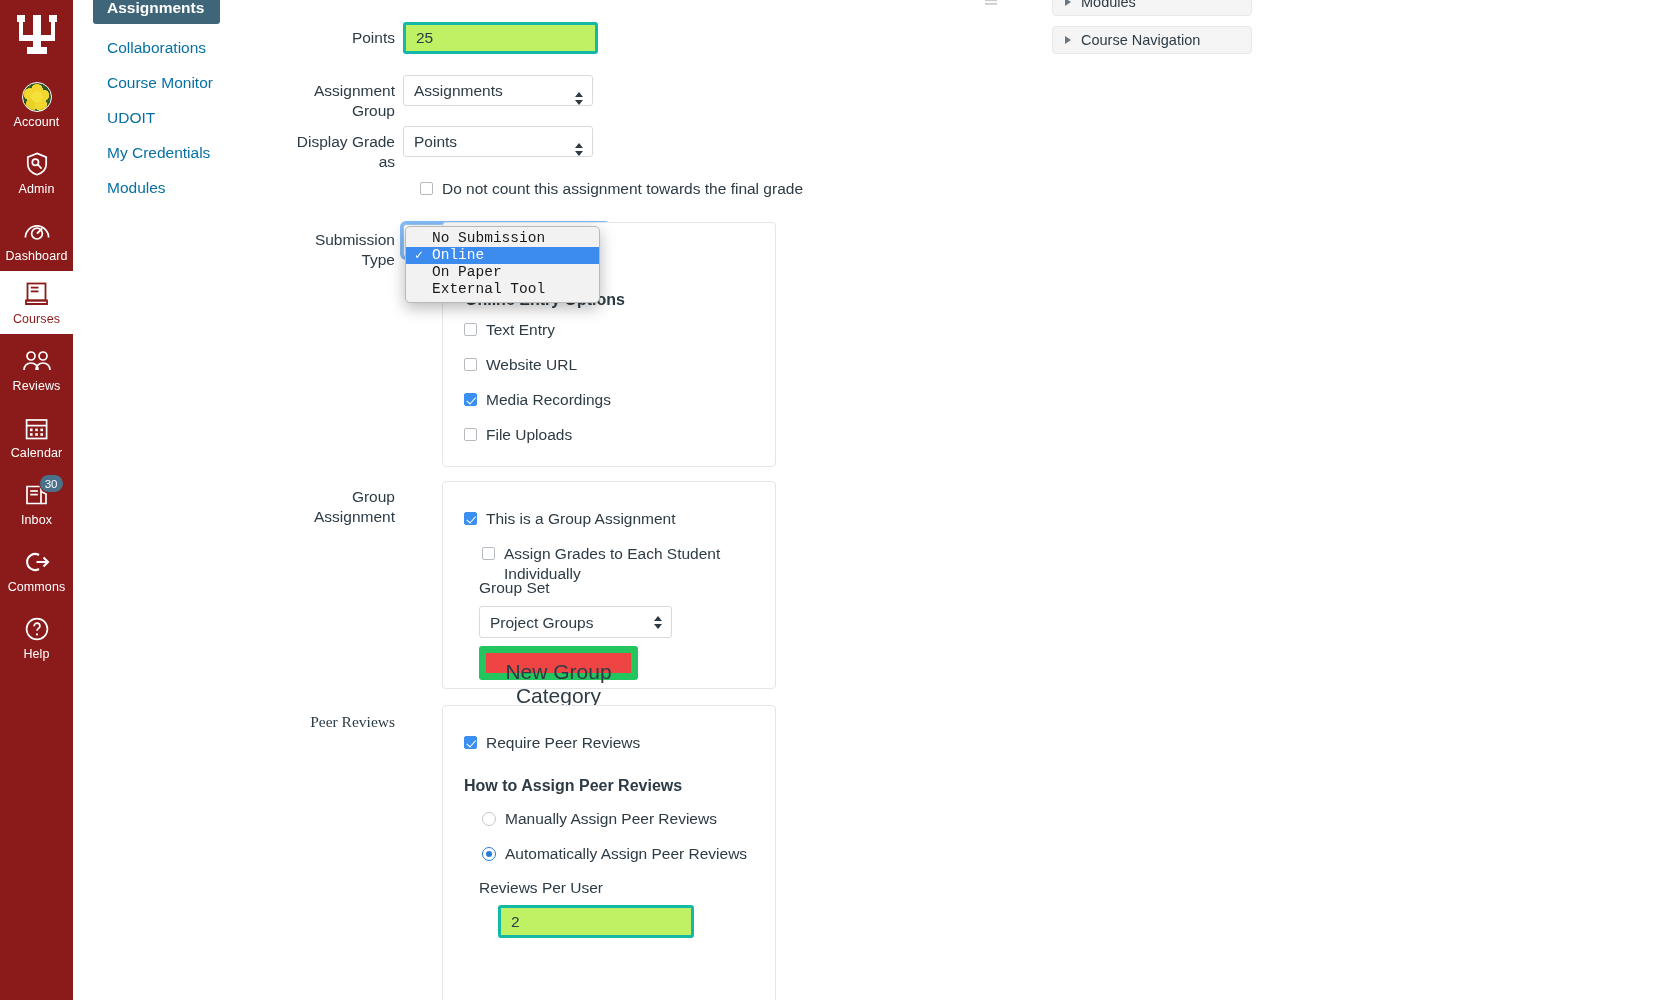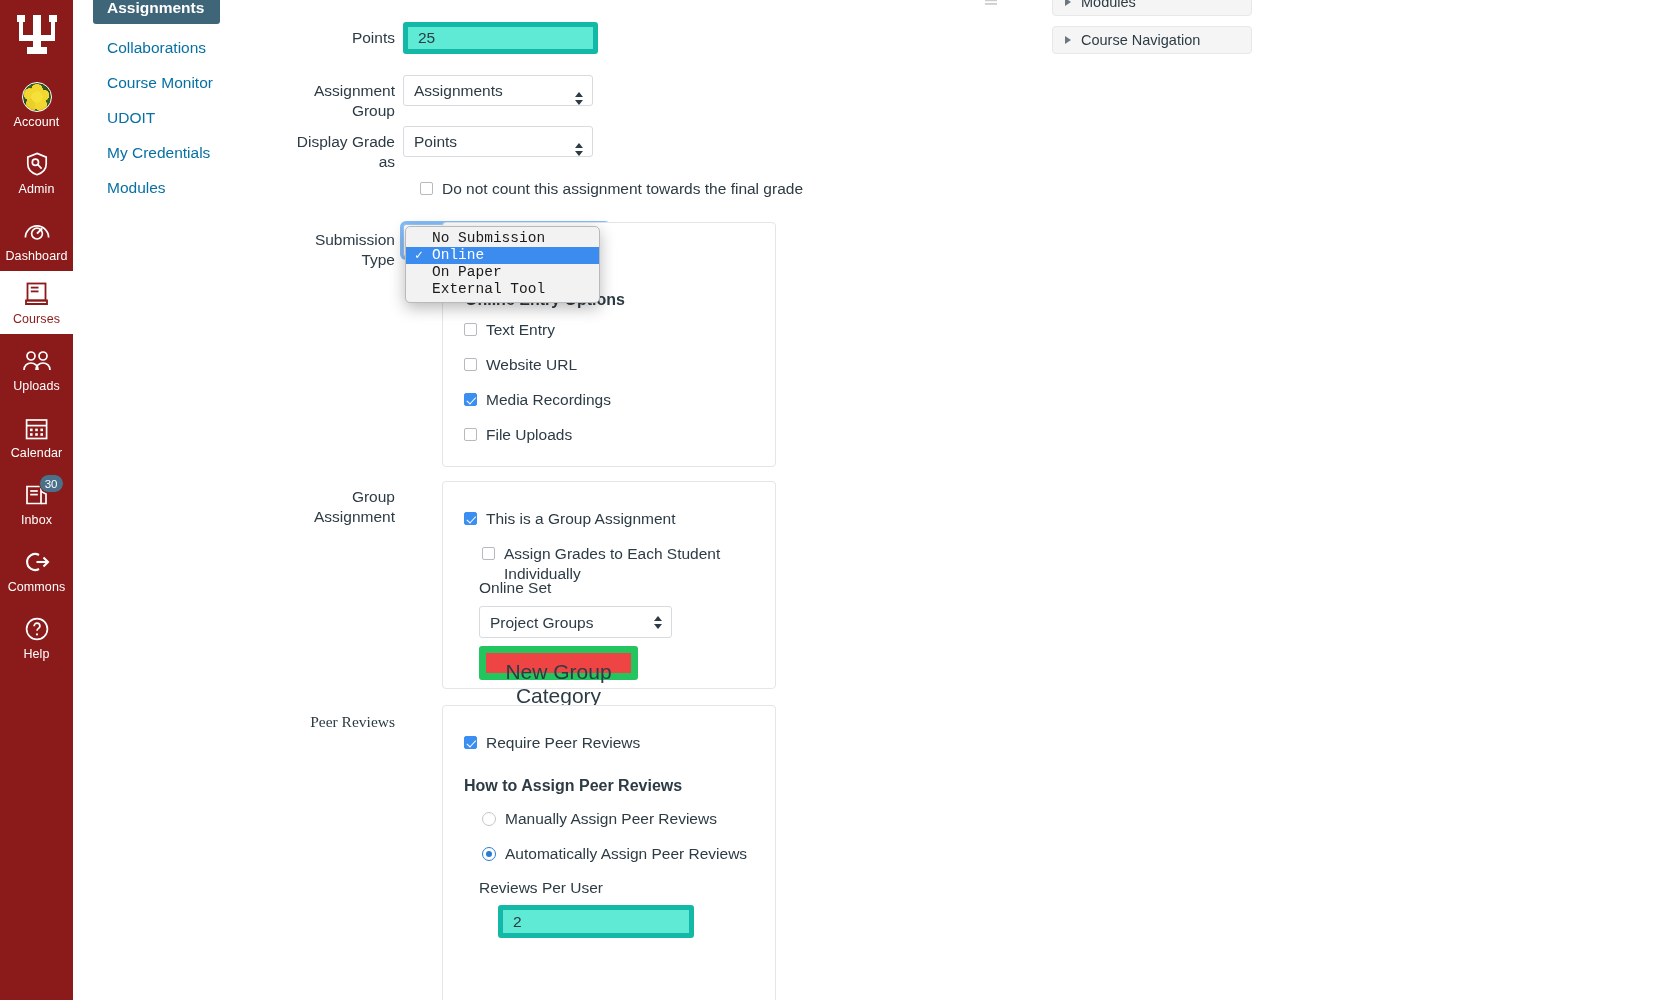--- a/index.html
+++ b/index.html
@@ -108,22 +108,22 @@
     text-align: right;
     font-size: 15.5px;
     line-height: 20px;
     color: #2d3b45;
   }
 
   input.text-field {
     font-family: "Liberation Sans", sans-serif;
     font-size: 15.5px;
     color: #2d3b45;
-    background: #5eead4;
-    border: 5px solid #14b8a6;
+    background: #bef264;
+    border: 3px solid #14b8a6;
     border-radius: 3px;
     padding: 5px 10px;
     outline: none;
   }
   select.sel {
     font-family: "Liberation Sans", sans-serif;
     font-size: 15.5px;
     color: #2d3b45;
     background: #ffffff;
     border: 1px solid #d8dade;
@@ -337,21 +337,21 @@
 
     <a class="gnav-item" style="margin-top:4px;">
       <span class="gicon">
         <svg width="30" height="24" viewBox="0 0 30 24" fill="none" stroke="#ffffff" stroke-width="1.7">
           <circle cx="9" cy="7" r="4"></circle>
           <circle cx="21" cy="7" r="4"></circle>
           <path d="M2 21 c0-4.3 3.1-7 7-7 s7 2.7 7 7"></path>
           <path d="M14 21 c0-4.3 3.1-7 7-7 s7 2.7 7 7"></path>
         </svg>
       </span>
-      <span class="glabel">Uploads</span>
+      <span class="glabel">Reviews</span>
     </a>
 
     <a class="gnav-item" style="margin-top:4px;">
       <span class="gicon">
         <svg width="25" height="25" viewBox="0 0 25 25" fill="none" stroke="#ffffff" stroke-width="1.7">
           <rect x="2.6" y="4" width="20" height="18.5"></rect>
           <path d="M2.6 9.6 H22.6"></path>
           <rect x="6" y="12.6" width="2.6" height="2.6" fill="#ffffff" stroke="none"></rect>
           <rect x="11.2" y="12.6" width="2.6" height="2.6" fill="#ffffff" stroke="none"></rect>
           <rect x="16.4" y="12.6" width="2.6" height="2.6" fill="#ffffff" stroke="none"></rect>
@@ -485,21 +485,21 @@
 
     <div class="fieldset-box" style="position:absolute; left:98px; top:481px; width:334px; height:208px;">
       <div class="chk-row" style="position:absolute; left:21px; top:27px;">
         <span class="cbox checked"></span>
         <span class="chk-label">This is a Group Assignment</span>
       </div>
       <div class="chk-row" style="position:absolute; left:39px; top:62px;">
         <span class="cbox"></span>
         <span class="chk-label">Assign Grades to Each Student Individually</span>
       </div>
-      <div class="sub-label" style="position:absolute; left:36px; top:96px;">Online Set</div>
+      <div class="sub-label" style="position:absolute; left:36px; top:96px;">Group Set</div>
       <div class="sel-wrap" style="position:absolute; left:36px; top:124px;">
         <select class="sel" style="width:193px; height:32px;">
           <option>Project Groups</option>
         </select>
         <span class="sel-arrows">
             <i class="up"></i>
             <i class="down"></i>
           </span>
       </div>
       <button class="btn" style="position:absolute; left:36px; top:164px; width:159px; height:34px;">New Group Category</button>

